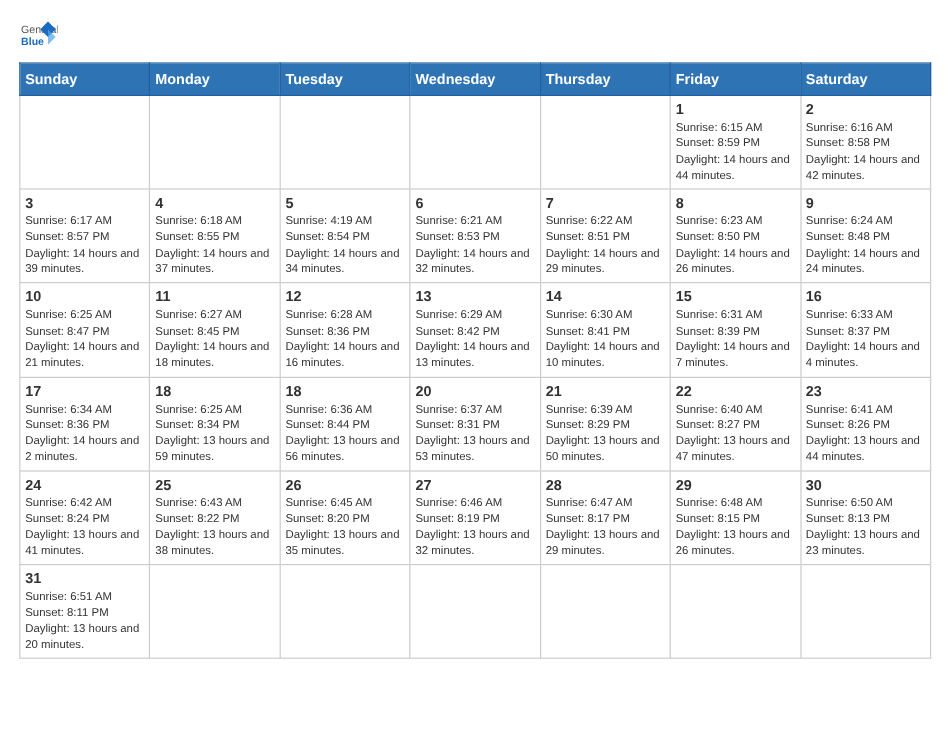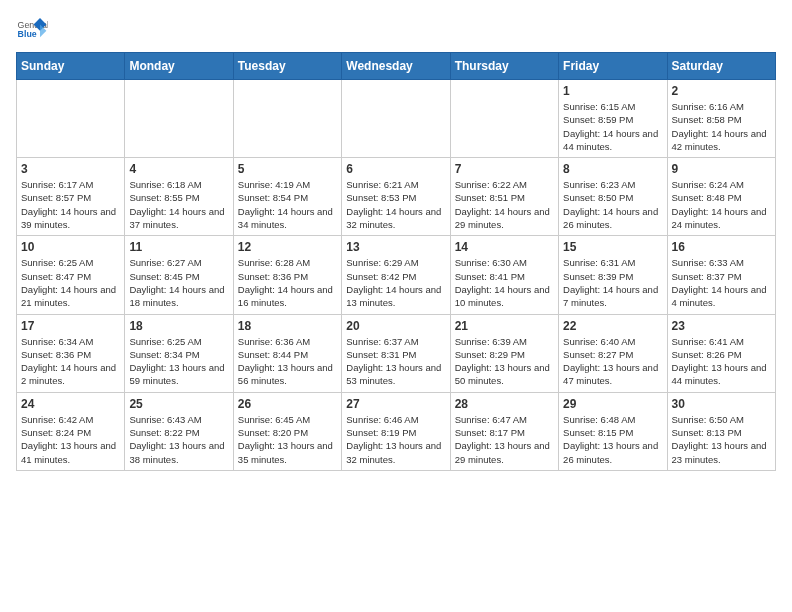--- a/index.html
+++ b/index.html
@@ -297,14 +297,28 @@
 Sunset: 8:15 PM
 Daylight: 13 hours and 26 minutes.</div>
         </td>
         <td>
           <span class="day-number">30</span>
           <div class="day-info">Sunrise: 6:50 AM
 Sunset: 8:13 PM
 Daylight: 13 hours and 23 minutes.</div>
         </td>
       </tr>
+      <tr class="last-row">
+        <td>
+          <span class="day-number">31</span>
+          <div class="day-info">Sunrise: 6:51 AM
+Sunset: 8:11 PM
+Daylight: 13 hours and 20 minutes.</div>
+        </td>
+        <td class="empty-cell"></td>
+        <td class="empty-cell"></td>
+        <td class="empty-cell"></td>
+        <td class="empty-cell"></td>
+        <td class="empty-cell"></td>
+        <td class="empty-cell"></td>
+      </tr>
     </tbody>
 </table>
 
 </body></html>

